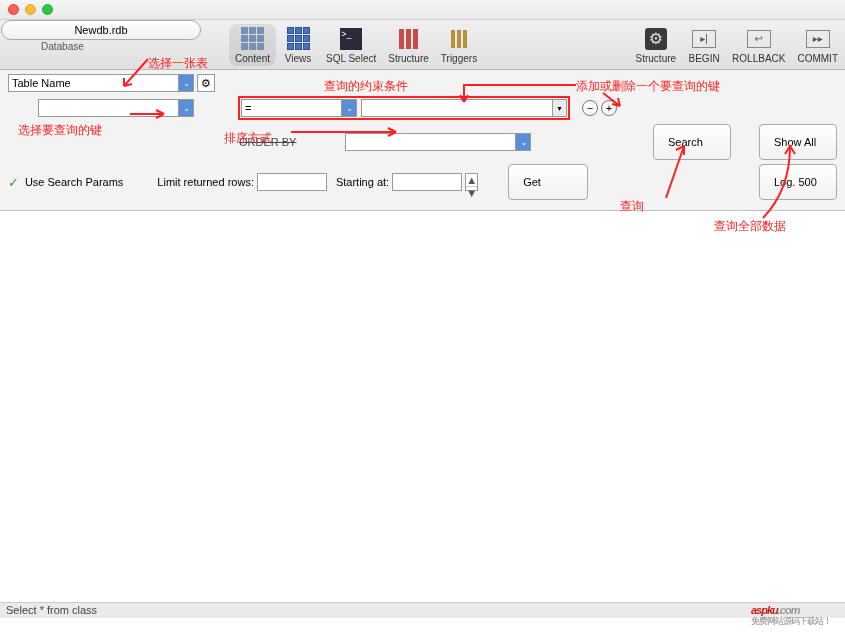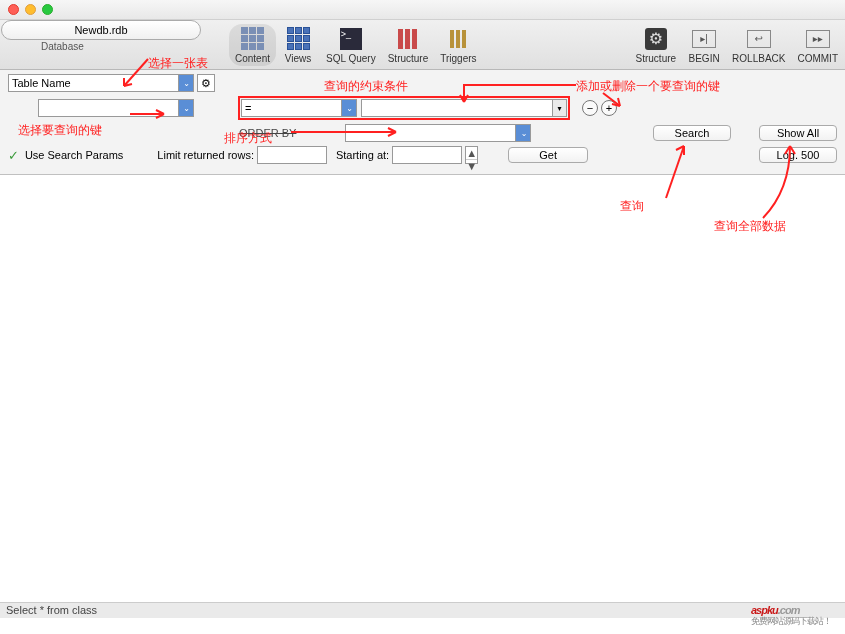--- a/index.html
+++ b/index.html
@@ -11,41 +11,41 @@
 .yellow{background:#ffbd2e;border:1px solid #e09e3e}
 .green{background:#28c940;border:1px solid #2aad2e}
 .title{flex:1;text-align:center;color:#4a4a4a;font-size:12px}
 .toolbar{height:50px;background:linear-gradient(#f0f0f0,#e0e0e0);border-bottom:1px solid #b8b8b8;display:flex;align-items:center;padding:2px 1px}
 .db-btn{width:200px;height:20px;background:linear-gradient(#fff,#f0f0f0);border:1px solid #aaa;border-radius:10px;display:flex;align-items:center;justify-content:center;margin-top:-18px}
 .db-sec{display:flex;flex-direction:column;align-items:flex-start}
 .db-lbl{font-size:10px;color:#555;margin-left:40px;margin-top:1px}
 .tbtn{display:flex;flex-direction:column;align-items:center;padding:2px 6px;cursor:pointer;min-width:44px}
 .tbtn .ic{width:28px;height:26px;display:flex;align-items:center;justify-content:center}
 .tbtn span{font-size:10px;color:#333;margin-top:1px}
-.sel{background:rgba(0,0,0,0.08);border-radius:13px}
+.sel{background:rgba(0,0,0,0.08);border-radius:8px}
 .spacer{flex:1}
 .ic-tbl{display:grid;grid-template-columns:repeat(3,7px);grid-template-rows:repeat(3,7px);gap:1px}
 .ic-tbl div{background:#7a8fb5}
 .ic-grid{display:grid;grid-template-columns:repeat(3,7px);grid-template-rows:repeat(3,7px);gap:1px}
 .ic-grid div{background:#4a72b8;border:1px solid #2a5298}
 .ic-sql{width:22px;height:22px;background:#2a2a3a;color:#fff;font-size:9px;display:flex;align-items:flex-start;justify-content:flex-start;padding:1px}
 .ic-struct{display:flex;gap:2px}.ic-struct div{width:5px;height:20px;background:#c94a4a}
 .ic-trig{display:flex;gap:2px}.ic-trig div{width:4px;height:18px;background:#b8923a}
 .ic-gear{width:22px;height:22px;background:#3a3a3a;border-radius:3px;color:#ddd;display:flex;align-items:center;justify-content:center;font-size:16px}
 .ic-arr{width:24px;height:18px;border:1px solid #888;display:flex;align-items:center;justify-content:center;font-size:10px;color:#555}
 .ann{position:absolute;color:#ff2020;font-size:12px;pointer-events:none;z-index:10;white-space:nowrap}
 .ctrl{background:#f3f3f3;border-bottom:1px solid #c0c0c0;padding:4px 8px 6px 8px;position:relative}
 .row{display:flex;align-items:center;margin-bottom:4px;gap:3px}
 .drop{height:18px;background:#fff;border:1px solid #999;display:flex;align-items:center;padding:0 3px;position:relative}
 .drop::after{content:"";position:absolute;right:0;top:0;width:14px;height:100%;background:#5a8ed6;border-left:1px solid #999}
 .drop .endc{position:absolute;right:3px;color:#fff;font-size:8px;z-index:2}
 .square{width:18px;height:18px;background:#fff;border:1px solid #999;display:flex;align-items:center;justify-content:center}
 .txtin{height:18px;background:#fff;border:1px solid #999;padding:0 3px}
 .circ{width:16px;height:16px;border:1px solid #777;border-radius:50%;display:flex;align-items:center;justify-content:center;font-size:11px;background:#fafafa;cursor:pointer}
-.btn{height:16px;background:linear-gradient(#fff,#f2f2f2);border:1px solid #aaa;border-radius:4px;padding:0 14px;display:flex;align-items:center;justify-content:center;cursor:pointer}
+.btn{height:36px;background:linear-gradient(#fff,#f2f2f2);border:1px solid #aaa;border-radius:4px;padding:0 14px;display:flex;align-items:center;justify-content:flex-start;cursor:pointer}
 .step{width:13px;height:18px;background:#fff;border:1px solid #999;display:flex;flex-direction:column;font-size:6px;color:#555}
 .step div{flex:1;display:flex;align-items:center;justify-content:center;border-bottom:1px solid #ccc}
 .step div:last-child{border:0}
 .chk{color:#3a9a3a;font-size:13px;margin-right:3px}
 .results{flex:1;background:#fff}
 .status{position:absolute;bottom:16px;left:0;right:0;height:16px;background:#eaeaea;border-top:1px solid #ccc;padding:1px 6px;font-size:10px;color:#444}
 .sbar{position:absolute;bottom:16px;left:3px;right:3px;height:12px;background:linear-gradient(#d0d0d0,#b8b8b8);border-radius:6px;border:1px solid #a0a0a0}
 .wm{position:absolute;right:14px;bottom:6px;font-family:Arial;font-weight:bold;font-style:italic;font-size:28px;color:#c91818;z-index:20;letter-spacing:-1px}
 .wm .gray{color:#999}.wm .sub{font-size:9px;color:#888;font-weight:normal;font-style:normal;display:block;margin-top:-6px}
 svg.ar{position:absolute;z-index:9;pointer-events:none}
@@ -98,21 +98,21 @@
           <div></div>
           <div></div>
         </div>
       </div>
       <span>Views</span>
     </div>
   <div class="tbtn">
       <div class="ic">
         <div class="ic-sql">&gt;_</div>
       </div>
-      <span>SQL Query</span>
+      <span>SQL Select</span>
     </div>
   <div class="tbtn">
       <div class="ic">
         <div class="ic-struct">
           <div></div>
           <div></div>
           <div></div>
         </div>
       </div>
       <span>Structure</span>

